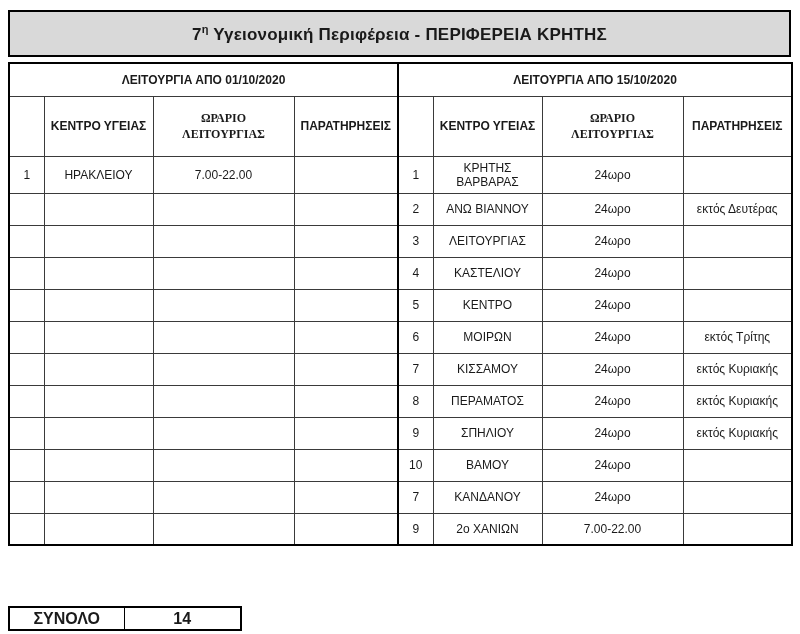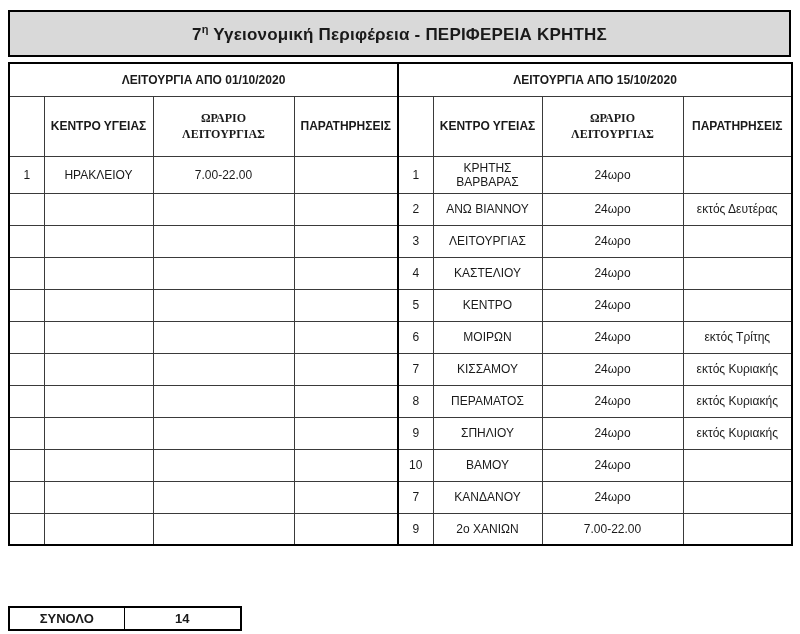--- a/index.html
+++ b/index.html
@@ -61,21 +61,21 @@
     width: 232px;
     border-collapse: collapse;
     table-layout: fixed;
     border: 2px solid #000;
   }
   table.summary td {
     border: 1px solid #000;
     height: 19px;
     text-align: center;
     vertical-align: middle;
-    font-size: 13px;
+    font-size: 16px;
     font-weight: bold;
   }
 </style>
 </head>
 <body>
 
 <div class="page">
 
   <div class="title-bar">
     <span><span>7</span><sup>η</sup><span> Υγειονομική Περιφέρεια - ΠΕΡΙΦΕΡΕΙΑ ΚΡΗΤΗΣ</span></span>

